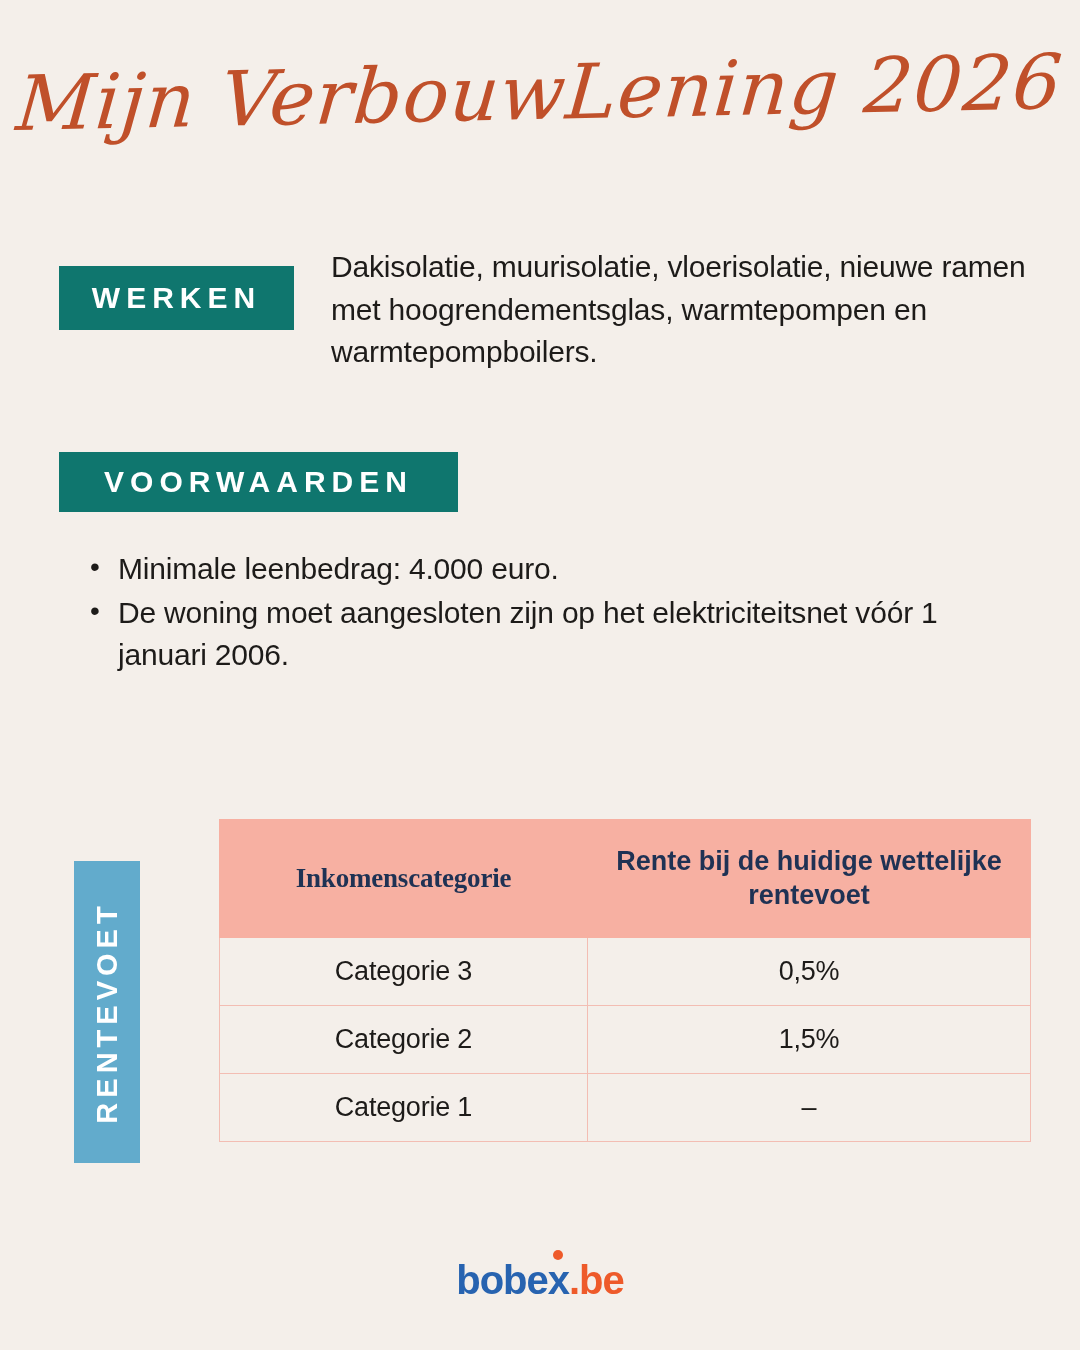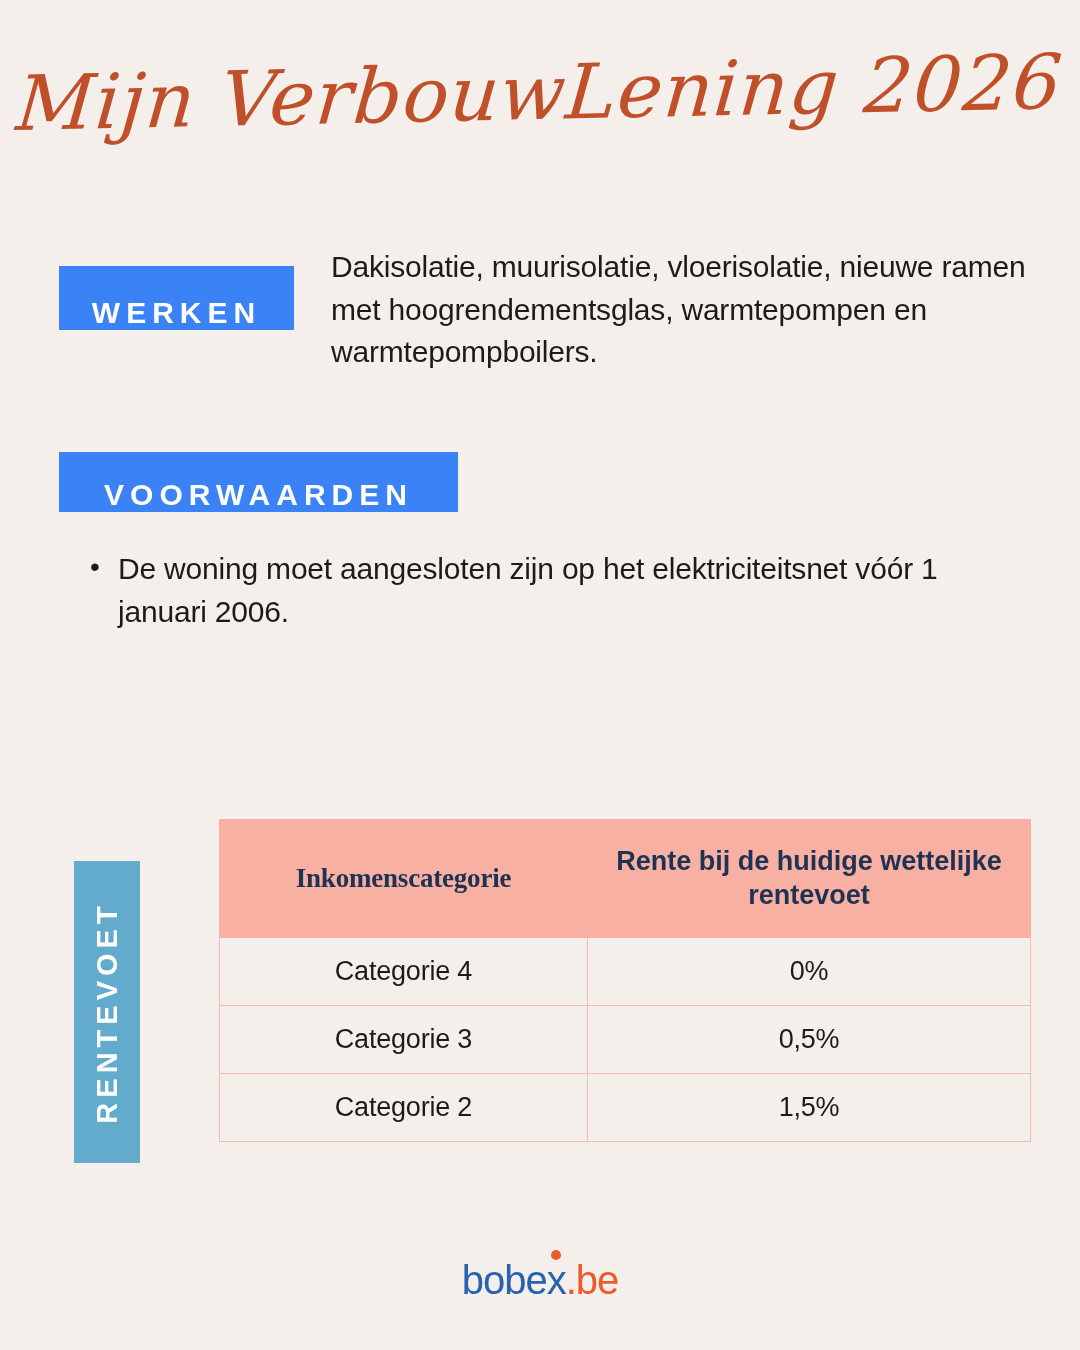--- a/index.html
+++ b/index.html
@@ -30,26 +30,26 @@
     font-size: 76px;
     font-style: italic;
     font-weight: 400;
     letter-spacing: 1px;
     transform: skewX(-6deg) rotate(-1.2deg);
     white-space: nowrap;
   }
 
   
   .badge {
-    background: #3b82f6;
+    background: #0f766e;
     color: #ffffff;
     font-weight: bold;
     letter-spacing: 6px;
     display: flex;
-    align-items: flex-end;
+    align-items: center;
     justify-content: center;
   }
 
   #werken-badge {
     position: absolute;
     left: 59px;
     top: 266px;
     width: 235px;
     height: 64px;
     font-size: 30px;
@@ -165,21 +165,21 @@
   }
 
   
   #footer-logo {
     position: absolute;
     left: 0;
     top: 1258px;
     width: 1080px;
     text-align: center;
     font-size: 40px;
-    font-weight: normal;
+    font-weight: bold;
     letter-spacing: -1px;
   }
   #footer-logo .lg-bo { color: #2763b0; }
   #footer-logo .lg-x-wrap {
     position: relative;
     display: inline-block;
     color: #2763b0;
   }
   #footer-logo .lg-x-head {
     position: absolute;
@@ -202,45 +202,46 @@
 
 <div class="badge" id="werken-badge">
   <span>WERKEN</span>
 </div>
 <div id="werken-text">Dakisolatie, muurisolatie, vloerisolatie, nieuwe ramen met hoogrendementsglas, warmtepompen en warmtepompboilers.</div>
 
 <div class="badge" id="voorwaarden-badge">
   <span>VOORWAARDEN</span>
 </div>
 <ul id="voorwaarden-list">
+  <li>Minimale leenbedrag: 4.000 euro.</li>
   <li>De woning moet aangesloten zijn op het elektriciteitsnet vóór 1 januari 2006.</li>
 </ul>
 
 <div id="rentevoet-badge">
   <span class="vlabel">RENTEVOET</span>
 </div>
 
 <table id="rate-table">
   <thead>
     <tr>
       <th class="col-cat">Inkomenscategorie</th>
       <th>Rente bij de huidige wettelijke rentevoet</th>
     </tr>
   </thead>
   <tbody>
     <tr>
-      <td>Categorie 4</td>
-      <td>0%</td>
-    </tr>
-    <tr>
       <td>Categorie 3</td>
       <td>0,5%</td>
     </tr>
     <tr>
       <td>Categorie 2</td>
       <td>1,5%</td>
     </tr>
+    <tr>
+      <td>Categorie 1</td>
+      <td>–</td>
+    </tr>
   </tbody>
 </table>
 
 <div id="footer-logo">
   <span class="lg-bo">bobe</span><span class="lg-x-wrap"><span class="lg-x-head"></span><span>x</span></span><span class="lg-be">.be</span>
 </div>
 
 </body></html>

